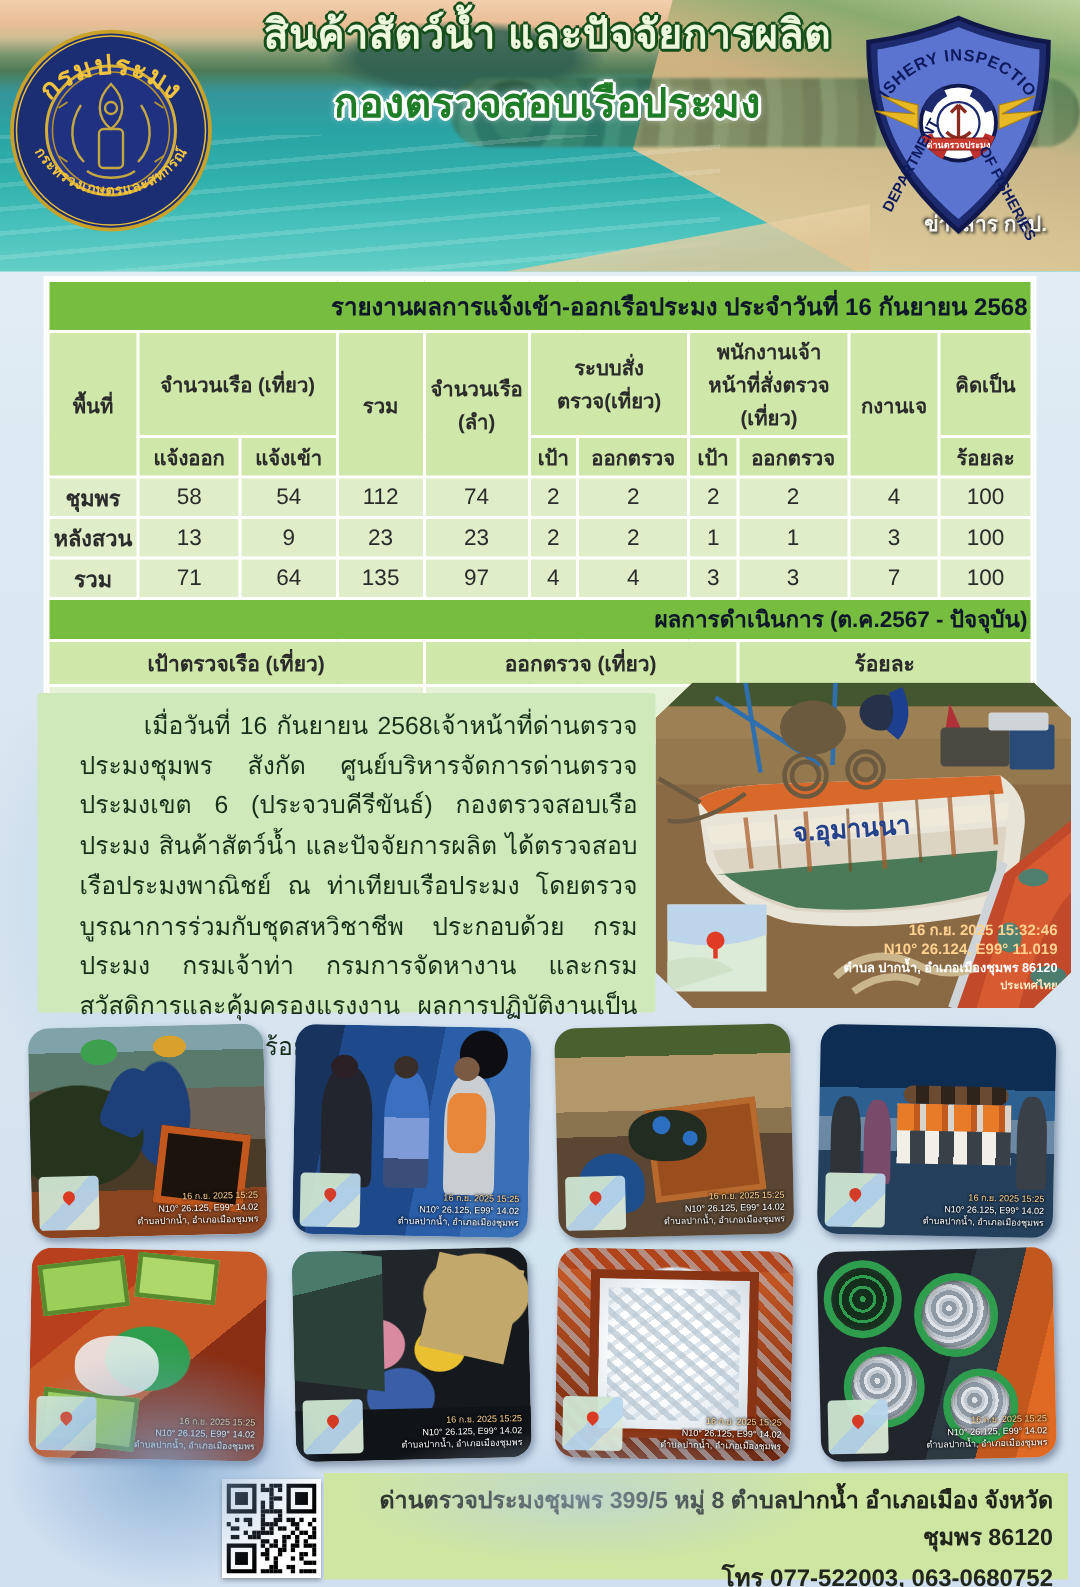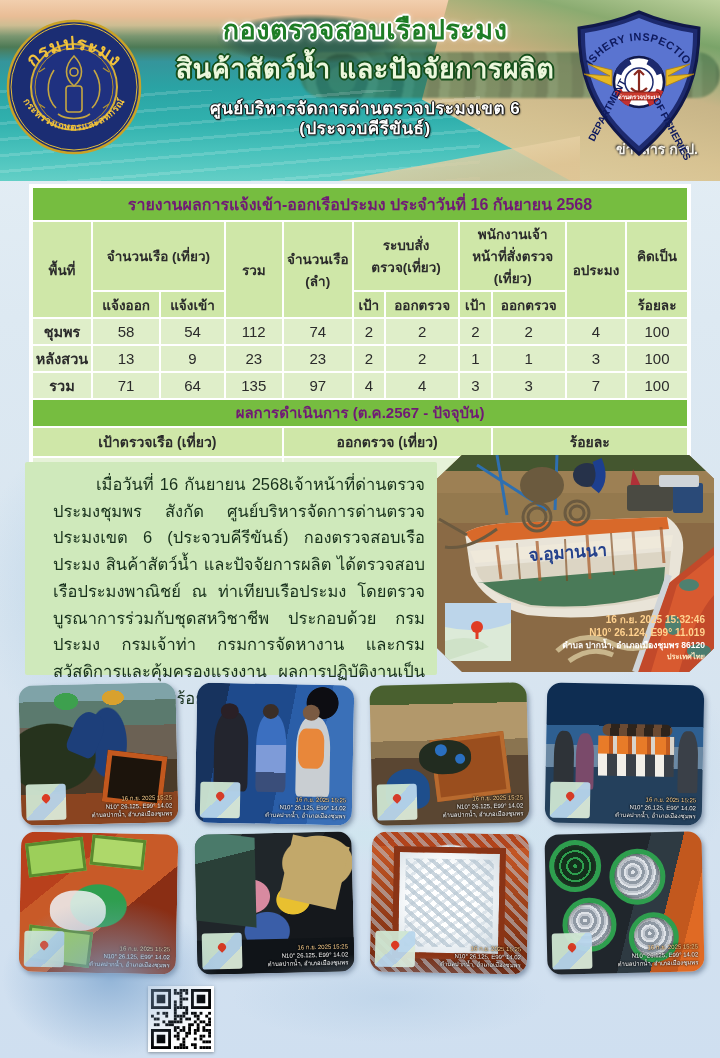--- a/index.html
+++ b/index.html
@@ -44,21 +44,21 @@
   .news-label { position:absolute; right:22px; top:138px; font-size:14px; font-weight:bold; color:#f5f2ea;
         text-shadow:1px 1px 2px #333, -1px -1px 2px #333; }
 
   .seal { position:absolute; left:6px; top:12px; }
   .badge { position:absolute; left:568px; top:8px; }
 
   
   .report { position:absolute; left:31px; top:186px; width:658px; border-collapse:collapse;
             font-size:13.5px; color:#2b2b2b; background:#dfeec9; box-shadow:0 0 0 2px #fff; }
   .report td, .report th { border:2px solid #ffffff; text-align:center; vertical-align:middle; padding:1px 2px; }
-  .row-title td { background:#76bd40; font-size:16px; font-weight:bold; height:34px; color:#701a75; }
+  .row-title td { background:#76bd40; font-size:16px; font-weight:bold; height:34px; color:#0f172a;text-align:right; }
   .hcell { background:#cfe7a8; font-weight:600; }
   .report .h1 { height:44px; }
   .report .h2 { height:27px; }
   .dcell { background:#dfeec9; font-size:15px; height:27px; }
   .dcell.area { font-weight:bold; font-size:14.5px; }
   .perf-head td { background:#cfe7a8; font-weight:600; height:30px; font-size:14px; }
   .perf-val td { background:#e6f2d8; font-size:15px; height:36px; }
 
   
   .article-box { position:absolute; left:25px; top:462px; width:412px; height:213px;
@@ -140,23 +140,22 @@
   <div class="wm wm5"></div>
 
   <div class="hero">
     <div class="hero-sand"></div>
     <div class="hero-mount"></div>
     <div class="hero-trees"></div>
     <div class="hero-waves"></div>
     <div class="hero-shore"></div>
 
     <div class="hero-titles">
+      <div class="ht t2">สินค้าสัตว์น้ำ และปัจจัยการผลิต</div>
       <div class="ht t1">กองตรวจสอบเรือประมง</div>
-      <div class="ht t2">สินค้าสัตว์น้ำ และปัจจัยการผลิต</div>
-      <div class="ht t3">ศูนย์บริหารจัดการด่านตรวจประมงเขต 6 (ประจวบคีรีขันธ์)</div>
     </div>
     <div class="news-label">ข่าวสาร กรป.</div>
 
     <svg class="seal" width="136" height="150" viewBox="0 0 136 150">
       <circle cx="68" cy="75" r="66" fill="#1b2d73" stroke="#c9a227" stroke-width="2.5"></circle>
       <circle cx="68" cy="75" r="63" fill="none" stroke="#e4bd3a" stroke-width="1"></circle>
       <circle cx="68" cy="75" r="43" fill="#25388c" stroke="#d4af37" stroke-width="2"></circle>
       <circle cx="68" cy="75" r="39" fill="#1f3180" stroke="#b8922a" stroke-width="1"></circle>
       <g stroke="#d8b43a" fill="none" stroke-width="1.6" opacity="0.9">
         <path d="M68 44 C58 54,58 66,68 74 C78 66,78 54,68 44 Z"></path>
@@ -216,21 +215,21 @@
         <tr class="row-title">
       <td colspan="11">รายงานผลการแจ้งเข้า-ออกเรือประมง  ประจำวันที่ 16 กันยายน 2568</td>
     </tr>
     <tr class="h1">
       <th class="hcell" rowspan="2" style="width:60px">พื้นที่</th>
       <th class="hcell" colspan="2" style="width:132px">จำนวนเรือ (เที่ยว)</th>
       <th class="hcell" rowspan="2" style="width:58px">รวม</th>
       <th class="hcell" rowspan="2" style="width:70px">จำนวนเรือ (ลำ)</th>
       <th class="hcell" colspan="2" style="width:106px">ระบบสั่งตรวจ(เที่ยว)</th>
       <th class="hcell" colspan="2" style="width:106px">พนักงานเจ้าหน้าที่สั่งตรวจ (เที่ยว)</th>
-      <th class="hcell" rowspan="2" style="width:60px">อประมง</th>
+      <th class="hcell" rowspan="2" style="width:60px">กงานเจ</th>
       <th class="hcell" style="width:62px">คิดเป็น</th>
     </tr>
     <tr class="h2">
       <th class="hcell">แจ้งออก</th>
       <th class="hcell">แจ้งเข้า</th>
       <th class="hcell">เป้า</th>
       <th class="hcell">ออกตรวจ</th>
       <th class="hcell">เป้า</th>
       <th class="hcell">ออกตรวจ</th>
       <th class="hcell">ร้อยละ</th>
@@ -615,16 +614,21 @@
           <rect x="33" y="60" width="3" height="3"></rect>
           <rect x="36" y="60" width="3" height="3"></rect>
           <rect x="45" y="60" width="3" height="3"></rect>
           <rect x="51" y="60" width="3" height="3"></rect>
           <rect x="54" y="60" width="3" height="3"></rect>
           <rect x="57" y="60" width="3" height="3"></rect>
           <rect x="60" y="60" width="3" height="3"></rect>
         </g>
     </svg>
   </div>
+  <div class="footer-box">
+    <div class="f-addr">ด่านตรวจประมงชุมพร  399/5 หมู่ 8 ตำบลปากน้ำ อำเภอเมือง จังหวัดชุมพร 86120</div>
+    <div class="f-phone">โทร 077-522003, 063-0680752</div>
+
+  </div>
 
   <div class="wm wm2"></div>
   <div class="wm wm4"></div>
 </div>
 
 </body></html>

